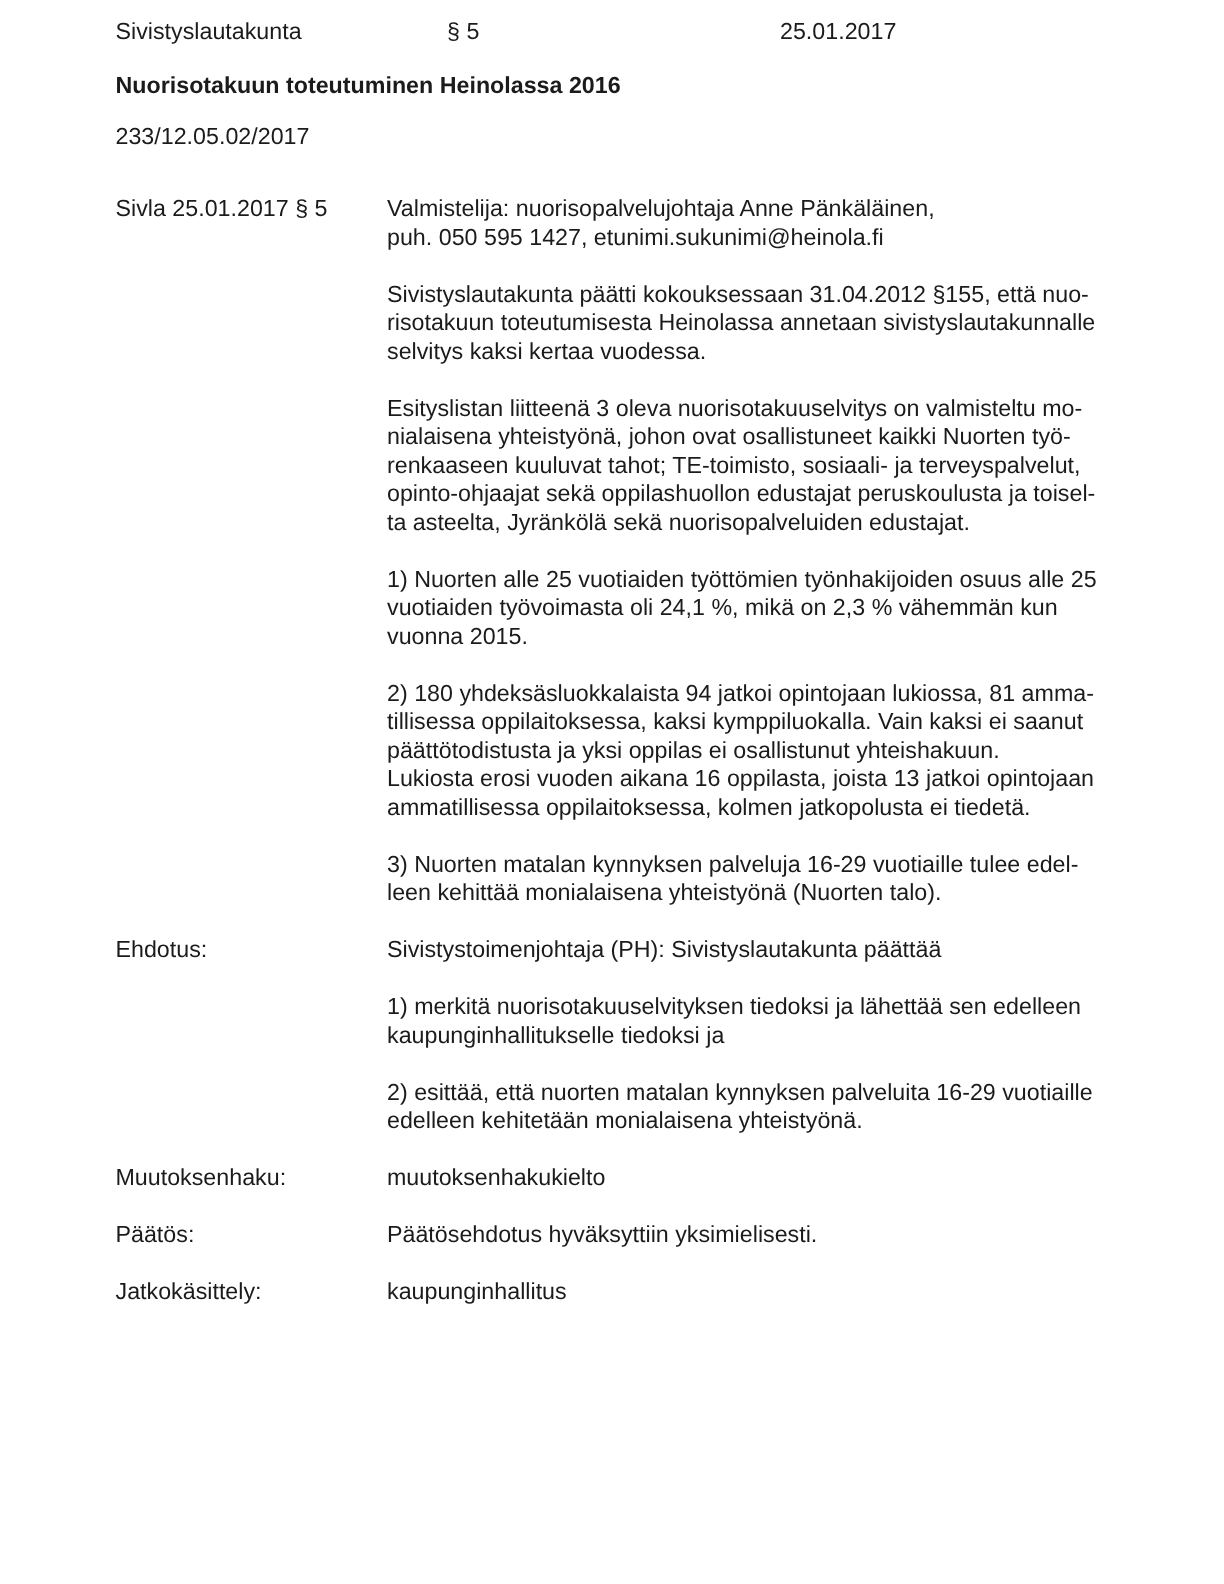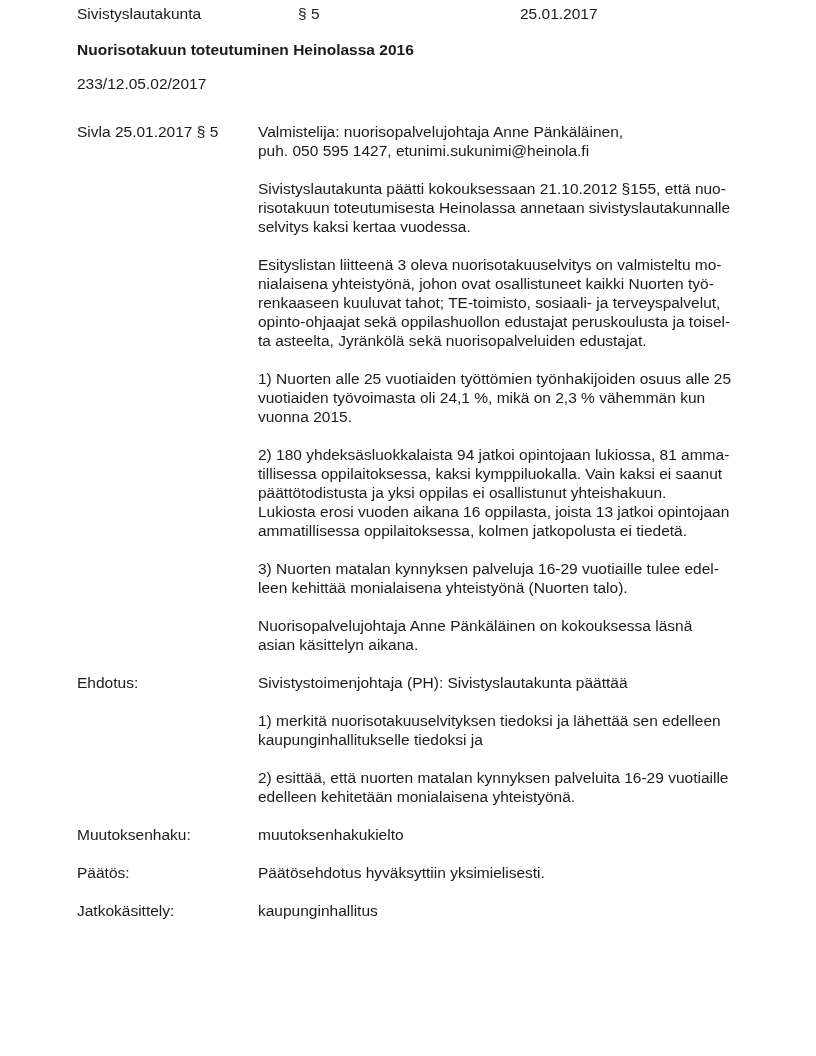--- a/index.html
+++ b/index.html
@@ -9,21 +9,21 @@
     font-family: "Liberation Sans", "DejaVu Sans", sans-serif;
     font-size: 15.5px;
     line-height: 19px;
     color: #1b1b1b;
     overflow: hidden;
   }
   .page {
     position: relative;
     width: 816px;
     height: 1056px;
-    padding: 4px 40px 0 77px;
+    padding: 12px 40px 0 77px;
   }
   .header-row {
     position: relative;
     height: 19px;
     margin-bottom: 17px;
   }
   .header-committee { position: absolute; left: 0; top: 0; white-space: nowrap; }
   .header-section   { position: absolute; left: 221px; top: 0; white-space: nowrap; }
   .header-date      { position: absolute; left: 443px; top: 0; white-space: nowrap; }
   .doc-title {
@@ -60,40 +60,38 @@
 
   <div class="doc-title">Nuorisotakuun toteutuminen Heinolassa 2016</div>
 
   <div class="diary-number">233/12.05.02/2017</div>
 
   <div class="row">
     <div class="col-label">Sivla 25.01.2017 § 5</div>
     <div class="col-content">
       <p class="para">Valmistelija: nuorisopalvelujohtaja Anne Pänkäläinen,
 puh. 050 595 1427, etunimi.sukunimi@heinola.fi</p>
-      <p class="para">Sivistyslautakunta päätti kokouksessaan 21.10.2012 §155, että nuo-
+      <p class="para">Sivistyslautakunta päätti kokouksessaan 31.04.2012 §155, että nuo-
 risotakuun toteutumisesta Heinolassa annetaan sivistyslautakunnalle
 selvitys kaksi kertaa vuodessa.</p>
       <p class="para"><span>Esityslistan </span><span class="underline">liitteenä 3</span><span> oleva nuorisotakuuselvitys on valmisteltu mo-
 nialaisena yhteistyönä, johon ovat osallistuneet kaikki Nuorten työ-
 renkaaseen kuuluvat tahot; TE-toimisto, sosiaali- ja terveyspalvelut,
 opinto-ohjaajat sekä oppilashuollon edustajat peruskoulusta ja toisel-
 ta asteelta, Jyränkölä sekä nuorisopalveluiden edustajat.</span></p>
       <p class="para">1) Nuorten alle 25 vuotiaiden työttömien työnhakijoiden osuus alle 25
 vuotiaiden työvoimasta oli 24,1 %, mikä on 2,3 % vähemmän kun
 vuonna 2015.</p>
       <p class="para">2) 180 yhdeksäsluokkalaista 94 jatkoi opintojaan lukiossa, 81 amma-
 tillisessa oppilaitoksessa, kaksi kymppiluokalla. Vain kaksi ei saanut
 päättötodistusta ja yksi oppilas ei osallistunut yhteishakuun.
 Lukiosta erosi vuoden aikana 16 oppilasta, joista 13 jatkoi opintojaan
 ammatillisessa oppilaitoksessa, kolmen jatkopolusta ei tiedetä.</p>
       <p class="para">3) Nuorten matalan kynnyksen palveluja 16-29 vuotiaille tulee edel-
 leen kehittää monialaisena yhteistyönä (Nuorten talo).</p>
-      <p class="para">Nuorisopalvelujohtaja Anne Pänkäläinen on kokouksessa läsnä
-asian käsittelyn aikana.</p>
     </div>
   </div>
 
   <div class="row">
     <div class="col-label">Ehdotus:</div>
     <div class="col-content">
       <p class="para">Sivistystoimenjohtaja (PH): Sivistyslautakunta päättää</p>
       <p class="para">1) merkitä nuorisotakuuselvityksen tiedoksi ja lähettää sen edelleen
 kaupunginhallitukselle tiedoksi ja</p>
       <p class="para">2) esittää, että nuorten matalan kynnyksen palveluita 16-29 vuotiaille

